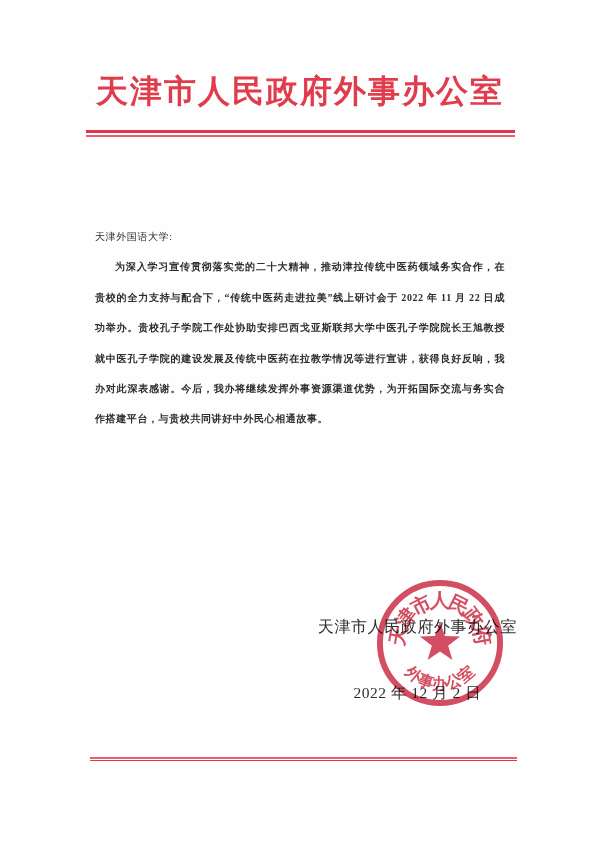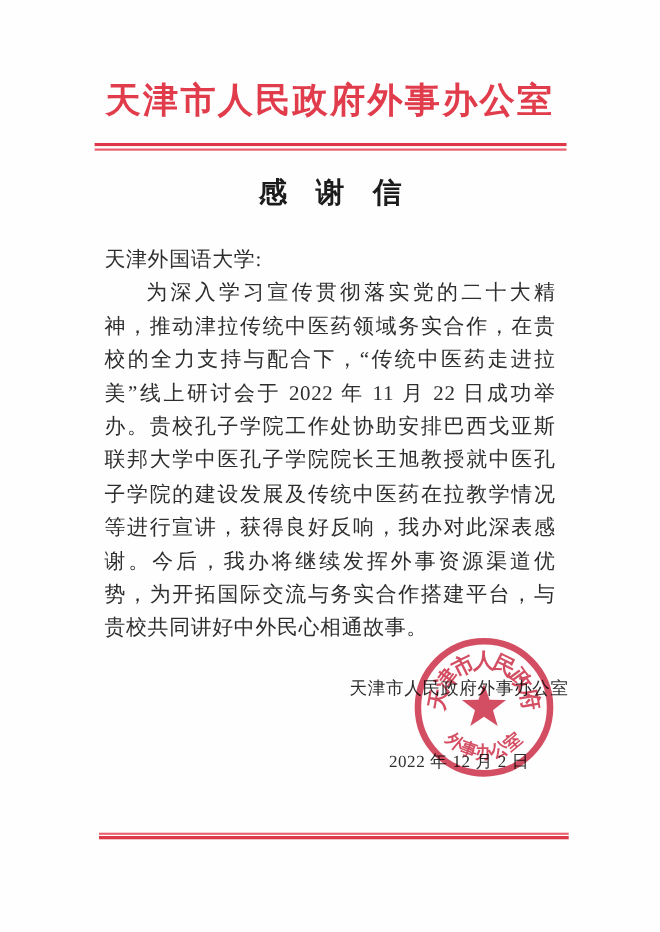--- a/index.html
+++ b/index.html
@@ -4,21 +4,21 @@
 <style>
   html, body {
     margin: 0;
     padding: 0;
     background: #ffffff;
     font-family: "Liberation Serif", "DejaVu Serif", serif;
   }
   .page {
     position: relative;
     width: 600px;
-    height: 847px;
+    height: 761px;
     background: #fefefe;
     overflow: hidden;
   }
   
   .letterhead {
     position: absolute;
     top: 70px;
     left: 0;
     width: 600px;
     text-align: center;
@@ -49,30 +49,31 @@
     font-weight: bold;
     color: #1c1c1c;
     white-space: nowrap;
   }
   
   .letter-body {
     position: absolute;
     top: 222px;
     left: 95px;
     width: 410px;
-    font-size: 19px;
+    font-size: 10px;
     line-height: 30.4px;
     letter-spacing: 0.6px;
     color: #2e2e2e;
     text-align: justify;
   }
   .salutation { margin: 0; }
   .para {
     margin: 0;
     text-indent: 2em;
+    font-weight: bold;
   }
   
   .closing {
     position: absolute;
     top: 612px;
     right: 83px;
     text-align: center;
     color: #2e2e2e;
     line-height: 30px;
   }
@@ -119,21 +120,20 @@
 <div class="page">
 
   <div class="letterhead">天津市人民政府外事办公室</div>
 
   <div class="rule-top">
     <div class="r-thick"></div>
     <div class="r-gap"></div>
     <div class="r-thin"></div>
   </div>
 
-  <div class="doc-title">感　谢　信</div>
 
   <div class="letter-body">
     <p class="salutation">天津外国语大学:</p>
     <p class="para">为深入学习宣传贯彻落实党的二十大精神，推动津拉传统中医药领域务实合作，在贵校的全力支持与配合下，“传统中医药走进拉美”线上研讨会于 2022 年 11 月 22 日成功举办。贵校孔子学院工作处协助安排巴西戈亚斯联邦大学中医孔子学院院长王旭教授就中医孔子学院的建设发展及传统中医药在拉教学情况等进行宣讲，获得良好反响，我办对此深表感谢。今后，我办将继续发挥外事资源渠道优势，为开拓国际交流与务实合作搭建平台，与贵校共同讲好中外民心相通故事。</p>
   </div>
 
   <div class="closing">
     <div class="signature">天津市人民政府外事办公室</div>
     <div class="date-line">2022 年 12 月 2 日</div>
   </div>

